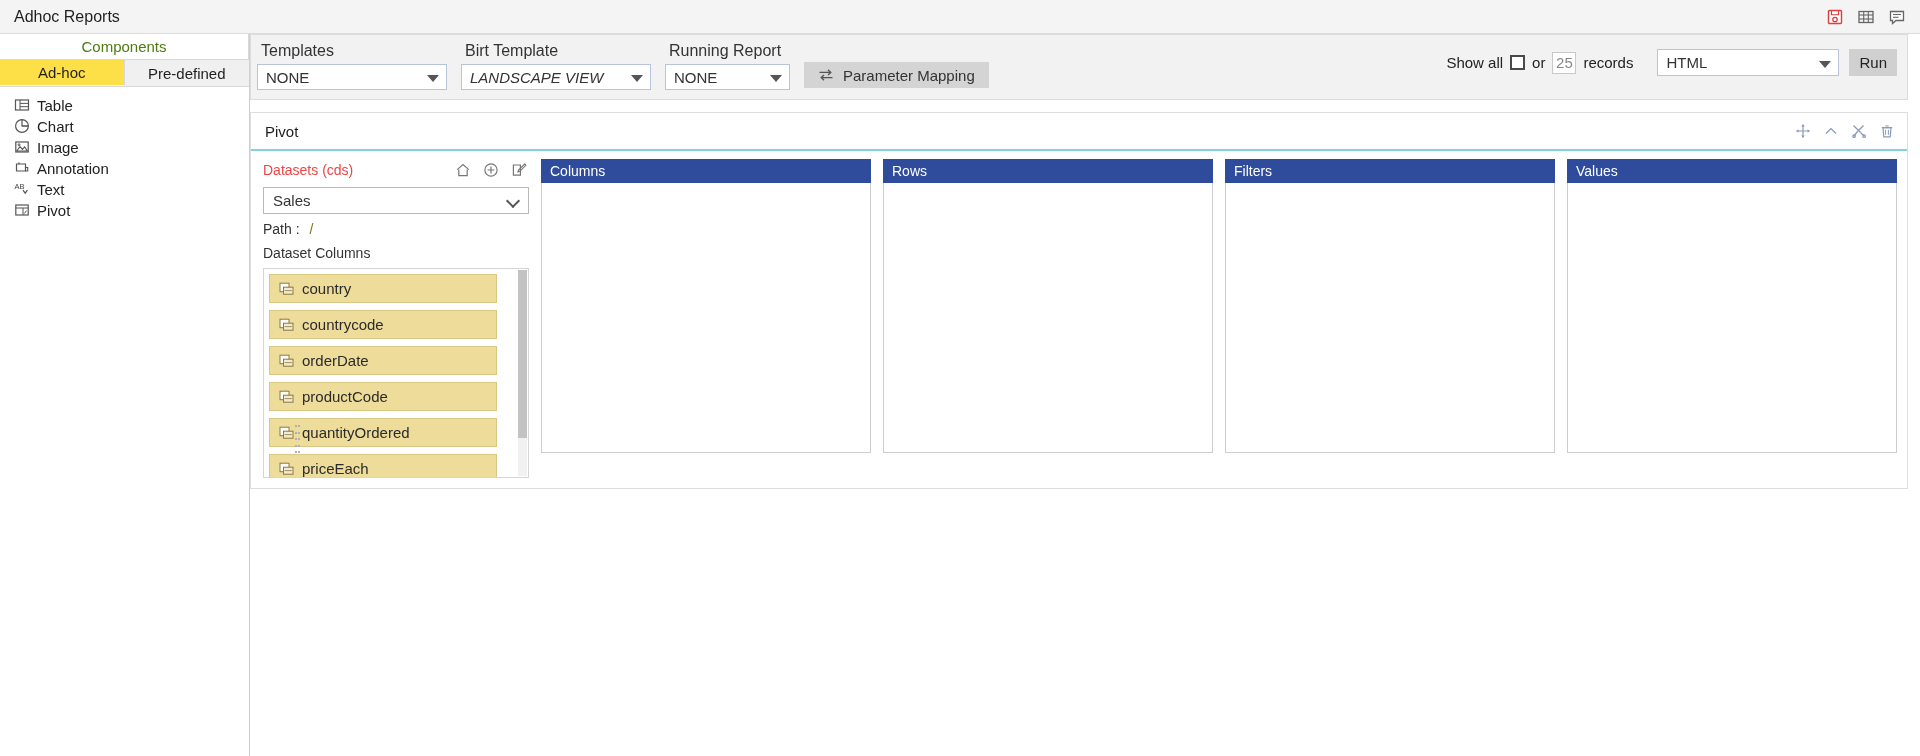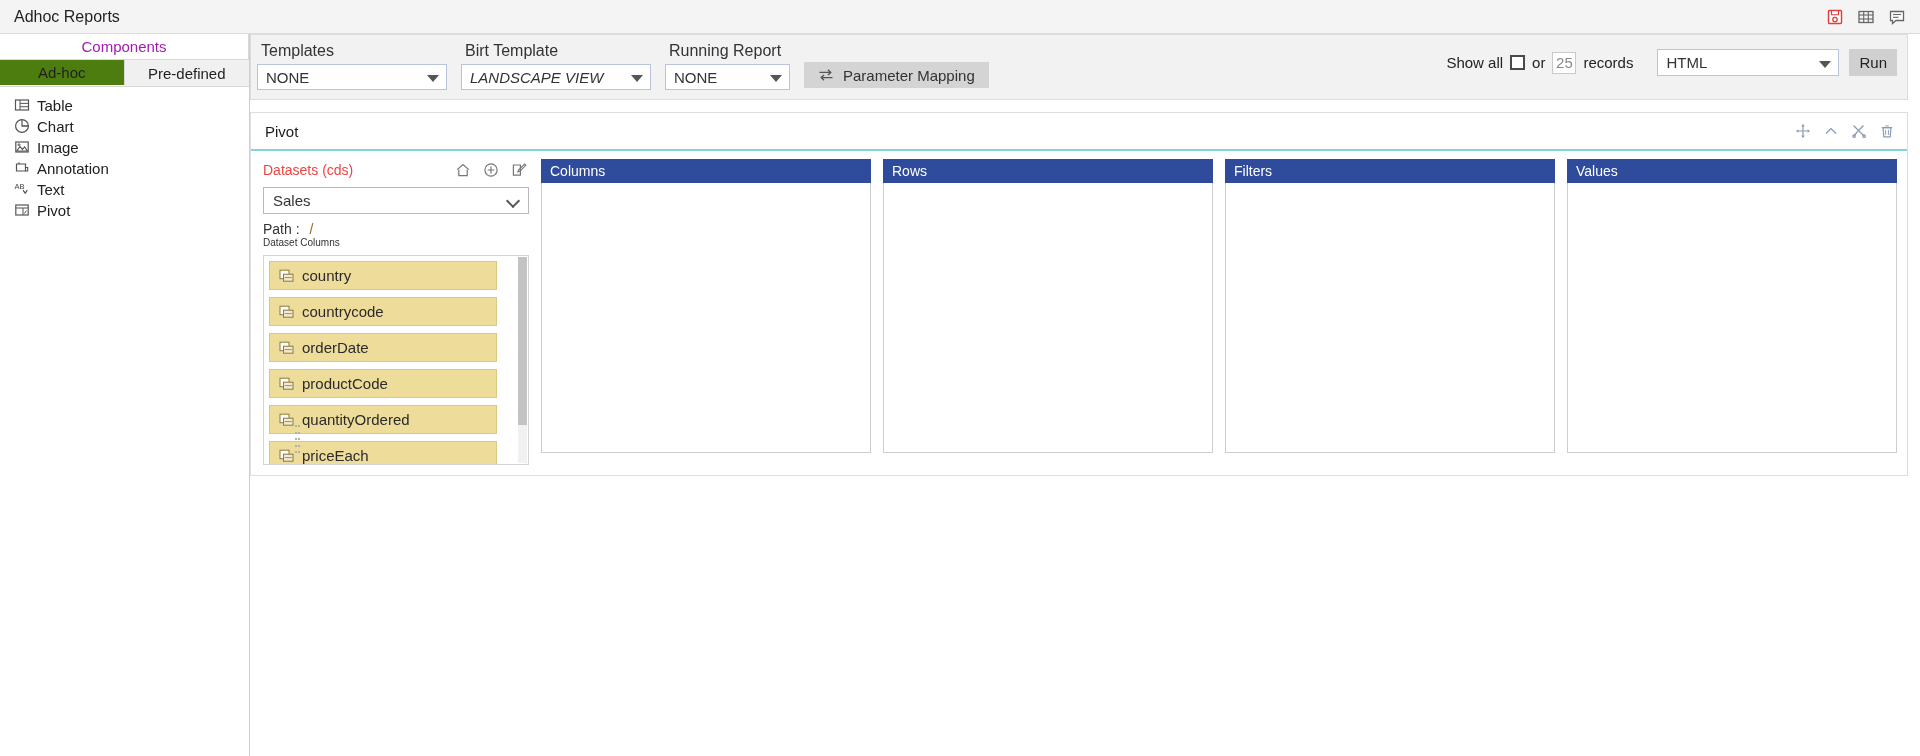--- a/index.html
+++ b/index.html
@@ -43,34 +43,34 @@
     width: 250px;
     background: #ffffff;
     border-right: 1px solid #cfcfcf;
     flex: 0 0 250px;
   }
   .comp-header {
     height: 26px;
     border: 1px solid #d8d8d8;
     border-left: none; border-top: none;
     display: flex; align-items: center; justify-content: center;
-    font-size: 15px; color: #a21caf;
+    font-size: 15px; color: #4d7c0f;
     background: #fff;
   }
   .tabs { display: flex; height: 27px; border-bottom: 1px solid #d8d8d8; }
   .tab {
     flex: 1 1 50%;
     display: flex; align-items: center; justify-content: center;
     font-size: 15px;
     background: #f0f0f0;
     border-right: 1px solid #d8d8d8;
     cursor: pointer;
     color: #1f1f1f;
   }
-  .tab.active { background: #4d7c0f; border-bottom: 1px solid #fff; }
+  .tab.active { background: #fde047; border-bottom: 1px solid #fff; }
   .tab:last-child { border-right: none; }
 
   .complist { padding: 8px 0 0 0; }
   .comp-item {
     display: flex; align-items: center;
     gap: 7px;
     height: 20px;
     margin: 0 0 0 14px;
     padding: 0;
     font-size: 15px;
@@ -239,21 +239,21 @@
   }
   .ds-select .chev {
     position: absolute; right: 10px; top: 8px;
     width: 10px; height: 10px;
     border-right: 2px solid #555;
     border-bottom: 2px solid #555;
     transform: rotate(45deg);
   }
   .ds-path { margin-top: 7px; font-size: 14px; color: #333; }
   .ds-path .slash { color: #8a6d1f; margin-left: 6px; }
-  .ds-cols-label { font-size: 10px; color: #333; }
+  .ds-cols-label { margin-top: 8px; font-size: 14px; color: #333; }
   .ds-cols-box {
     margin-top: 7px;
     height: 210px;
     border: 1px solid #d5d5d5;
     background: #fff;
     overflow: hidden;
     position: relative;
     padding: 5px 4px 0 5px;
   }
   .chip {

